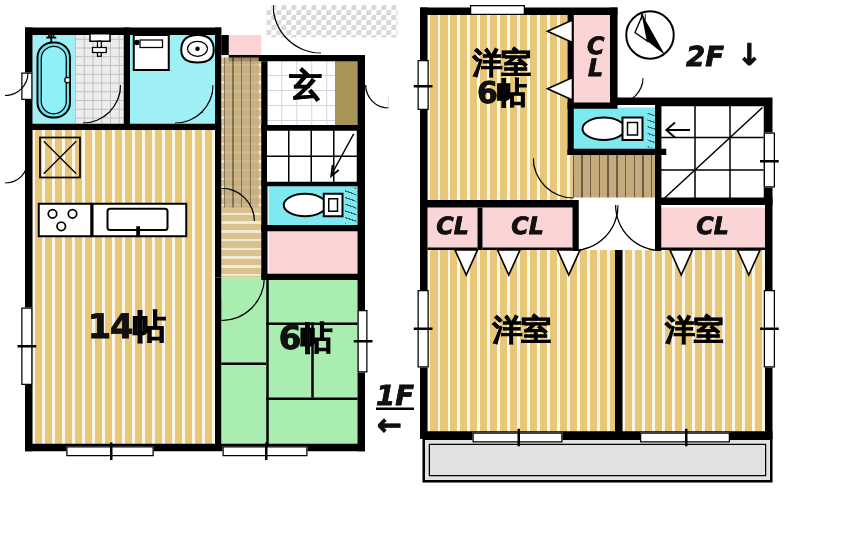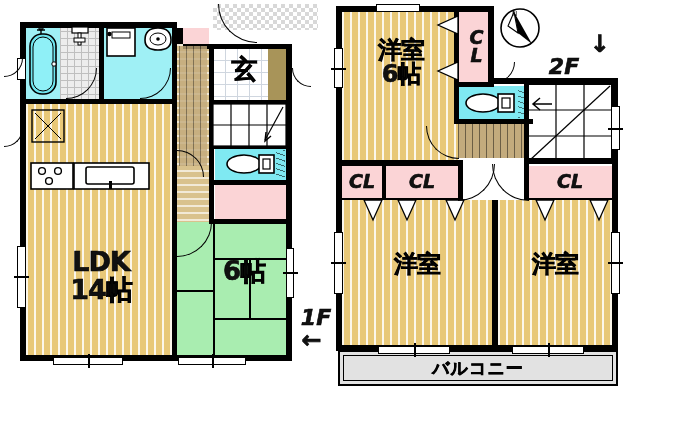--- a/index.html
+++ b/index.html
@@ -235,21 +235,20 @@
     <div class="abs win" style="left:178px;top:357px;width:68px;height:8px;"></div>
     <div class="abs hair" style="left:212px;top:354px;width:1.5px;height:14px;"></div>
     <div class="abs win" style="left:286px;top:248px;width:8px;height:50px;"></div>
     <div class="abs hair" style="left:283px;top:272px;width:15px;height:1.5px;"></div>
 
     <div class="arc arc-br" style="left:4px;top:58px;width:18px;height:18px;"></div>
     <div class="arc arc-br" style="left:4px;top:128px;width:18px;height:18px;"></div>
     <div class="arc arc-bl" style="left:292px;top:68px;width:18px;height:18px;"></div>
 
     <div class="lbl ldk" style="left:51px;top:248px;width:100px;">
-      <span class="l1">LDK</span>
       <span class="l2">14帖</span>
     </div>
     <div class="lbl washi" style="left:204px;top:258px;width:80px;">
       <span class="l2">6帖</span>
     </div>
     <div class="lbl gen" style="left:228px;top:56px;width:32px;">
       <span class="l1">玄</span>
     </div>
 
     <div class="abs hair" style="left:213px;top:222px;width:1.5px;height:135px;"></div>
@@ -370,39 +369,36 @@
     <div class="lbl cl" style="left:14px;top:172px;width:36px;">
       <span class="l1">CL</span>
     </div>
     <div class="lbl cl" style="left:62px;top:172px;width:60px;">
       <span class="l1">CL</span>
     </div>
     <div class="lbl cl" style="left:208px;top:172px;width:64px;">
       <span class="l1">CL</span>
     </div>
 
-    <div class="lbl balc" style="left:88px;top:360px;width:120px;">
-      <span class="l1">バルコニー</span>
-    </div>
 
     <svg class="abs" style="left:168px;top:6px;" width="44" height="44" viewBox="0 0 44 44">
       <circle cx="22" cy="22" r="19" fill="#fff" stroke="#000" stroke-width="1.6"></circle>
       <path d="M16 6 L34 38 L20 27 Z" fill="#000"></path>
       <path d="M16 6 L20 27 L10 20 Z" fill="#fff" stroke="#000" stroke-width="1.1"></path>
       <text x="14" y="10" font-size="7" font-family="DejaVu Sans, sans-serif" fill="#000">N</text>
     </svg>
 
-    <div class="lbl flr" style="left:212px;top:36px;width:44px;margin-top:20px;">
+    <div class="lbl flr" style="left:212px;top:36px;width:44px;">
       <span class="l1">2F</span>
     </div>
     <div class="lbl arw" style="left:256px;top:32px;width:26px;">
       <span class="l1">↓</span>
     </div>
   </div>
 
-  <div class="lbl flr" style="left:298px;top:307px;width:36px;">
+  <div class="lbl flr" style="left:298px;top:307px;width:36px;text-decoration:underline;">
     <span class="l1">1F</span>
   </div>
   <div class="lbl arw" style="left:296px;top:328px;width:30px;">
     <span class="l1">←</span>
   </div>
 
 </div>
 
 </body></html>

